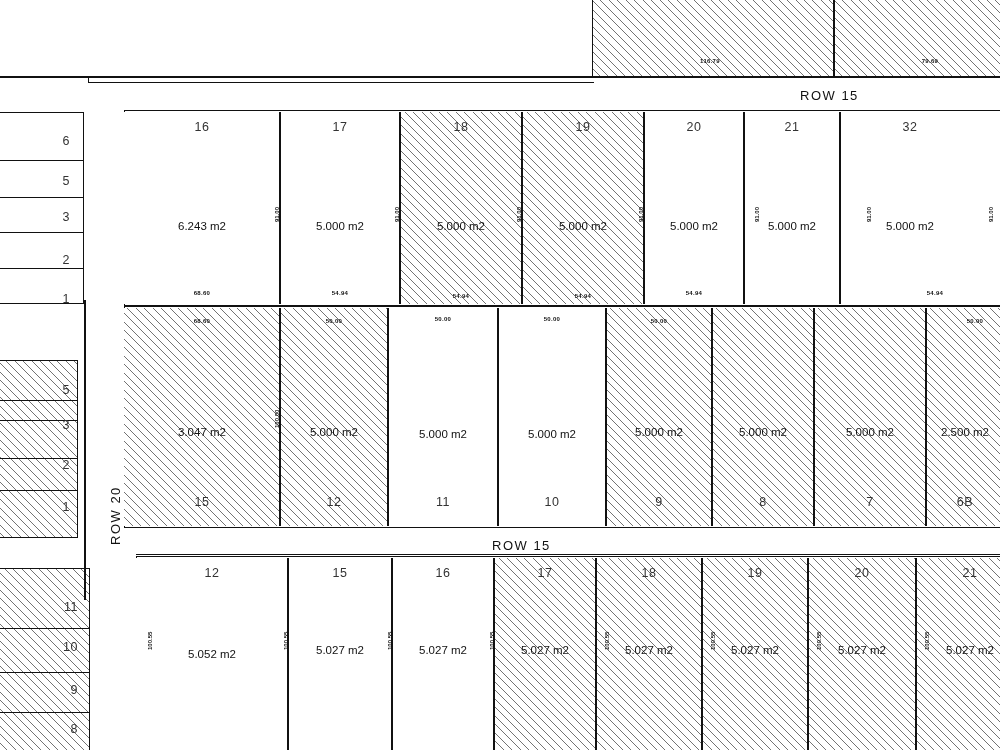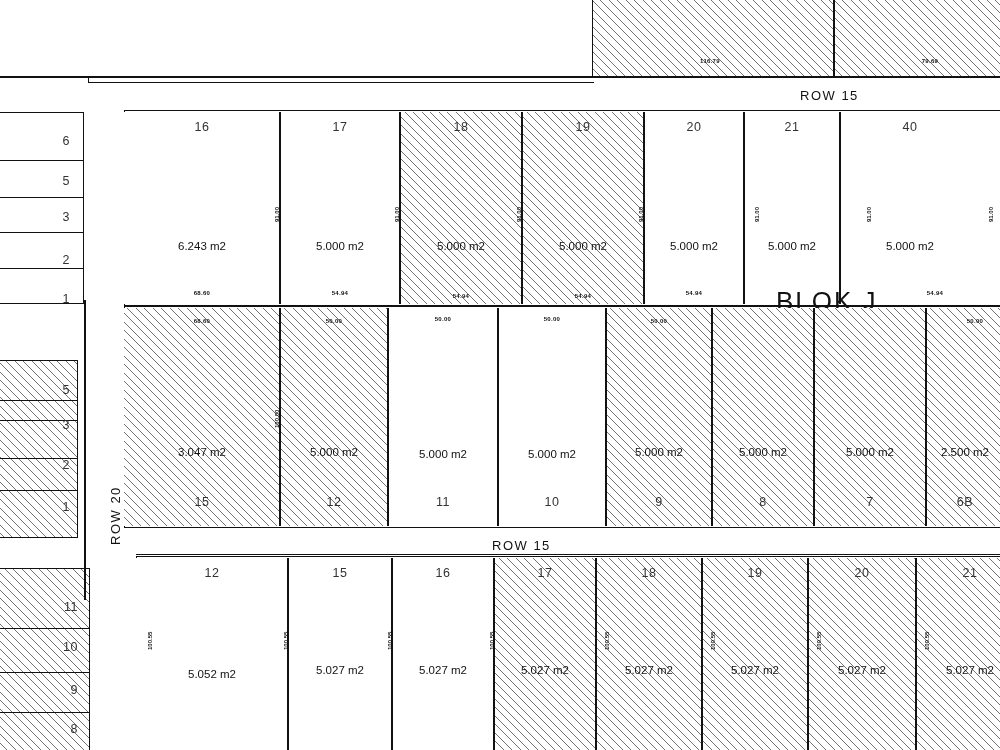--- a/index.html
+++ b/index.html
@@ -46,21 +46,20 @@
     font-size:12.5px;
     color:#333;
     letter-spacing:.5px;
   }
   .area{
     position:absolute;
     width:100%;
     text-align:center;
     font-size:11.5px;
     color:#111;
-    margin-top:20px;
   }
   .dimh{
     position:absolute;
     width:100%;
     text-align:center;
     font-size:6px;
     color:#111;
     font-weight:bold;
     letter-spacing:.3px;
   }
@@ -174,27 +173,26 @@
   <div class="area" style="left:644px;top:220px;width:100px;">5.000 m2</div>
   <div class="dimh" style="left:644px;top:290px;width:100px;">54.94</div>
   <div class="dimv" style="left:638px;top:222px;">91.00</div>
 
   <div class="cell plain" style="left:744px;top:112px;width:96px;height:192px;"></div>
   <div class="lotno" style="left:744px;top:120px;width:96px;">21</div>
   <div class="area" style="left:744px;top:220px;width:96px;">5.000 m2</div>
   <div class="dimv" style="left:754px;top:222px;">91.00</div>
 
   <div class="cell plain" style="left:840px;top:112px;width:164px;height:192px;border-right:none;"></div>
-  <div class="lotno" style="left:840px;top:120px;width:140px;">40</div>
+  <div class="lotno" style="left:840px;top:120px;width:140px;">32</div>
   <div class="area" style="left:840px;top:220px;width:140px;">5.000 m2</div>
   <div class="dimh" style="left:880px;top:290px;width:110px;">54.94</div>
   <div class="dimv" style="left:866px;top:222px;">91.00</div>
   <div class="dimv" style="left:988px;top:222px;">91.00</div>
 
-  <div class="blok" style="left:776px;top:286px;">BLOK J</div>
 
   <div class="band" style="left:124px;top:306px;width:880px;height:222px;border-left:1.6px solid #111;"></div>
 
   <div class="cell hatch" style="left:124px;top:308px;width:156px;height:218px;border-left:none;"></div>
   <div class="area" style="left:124px;top:426px;width:156px;">3.047 m2</div>
   <div class="lotno" style="left:124px;top:495px;width:156px;">15</div>
   <div class="dimh" style="left:124px;top:318px;width:156px;">68.60</div>
 
   <div class="cell hatch" style="left:280px;top:308px;width:108px;height:218px;"></div>
   <div class="area" style="left:280px;top:426px;width:108px;">5.000 m2</div>

